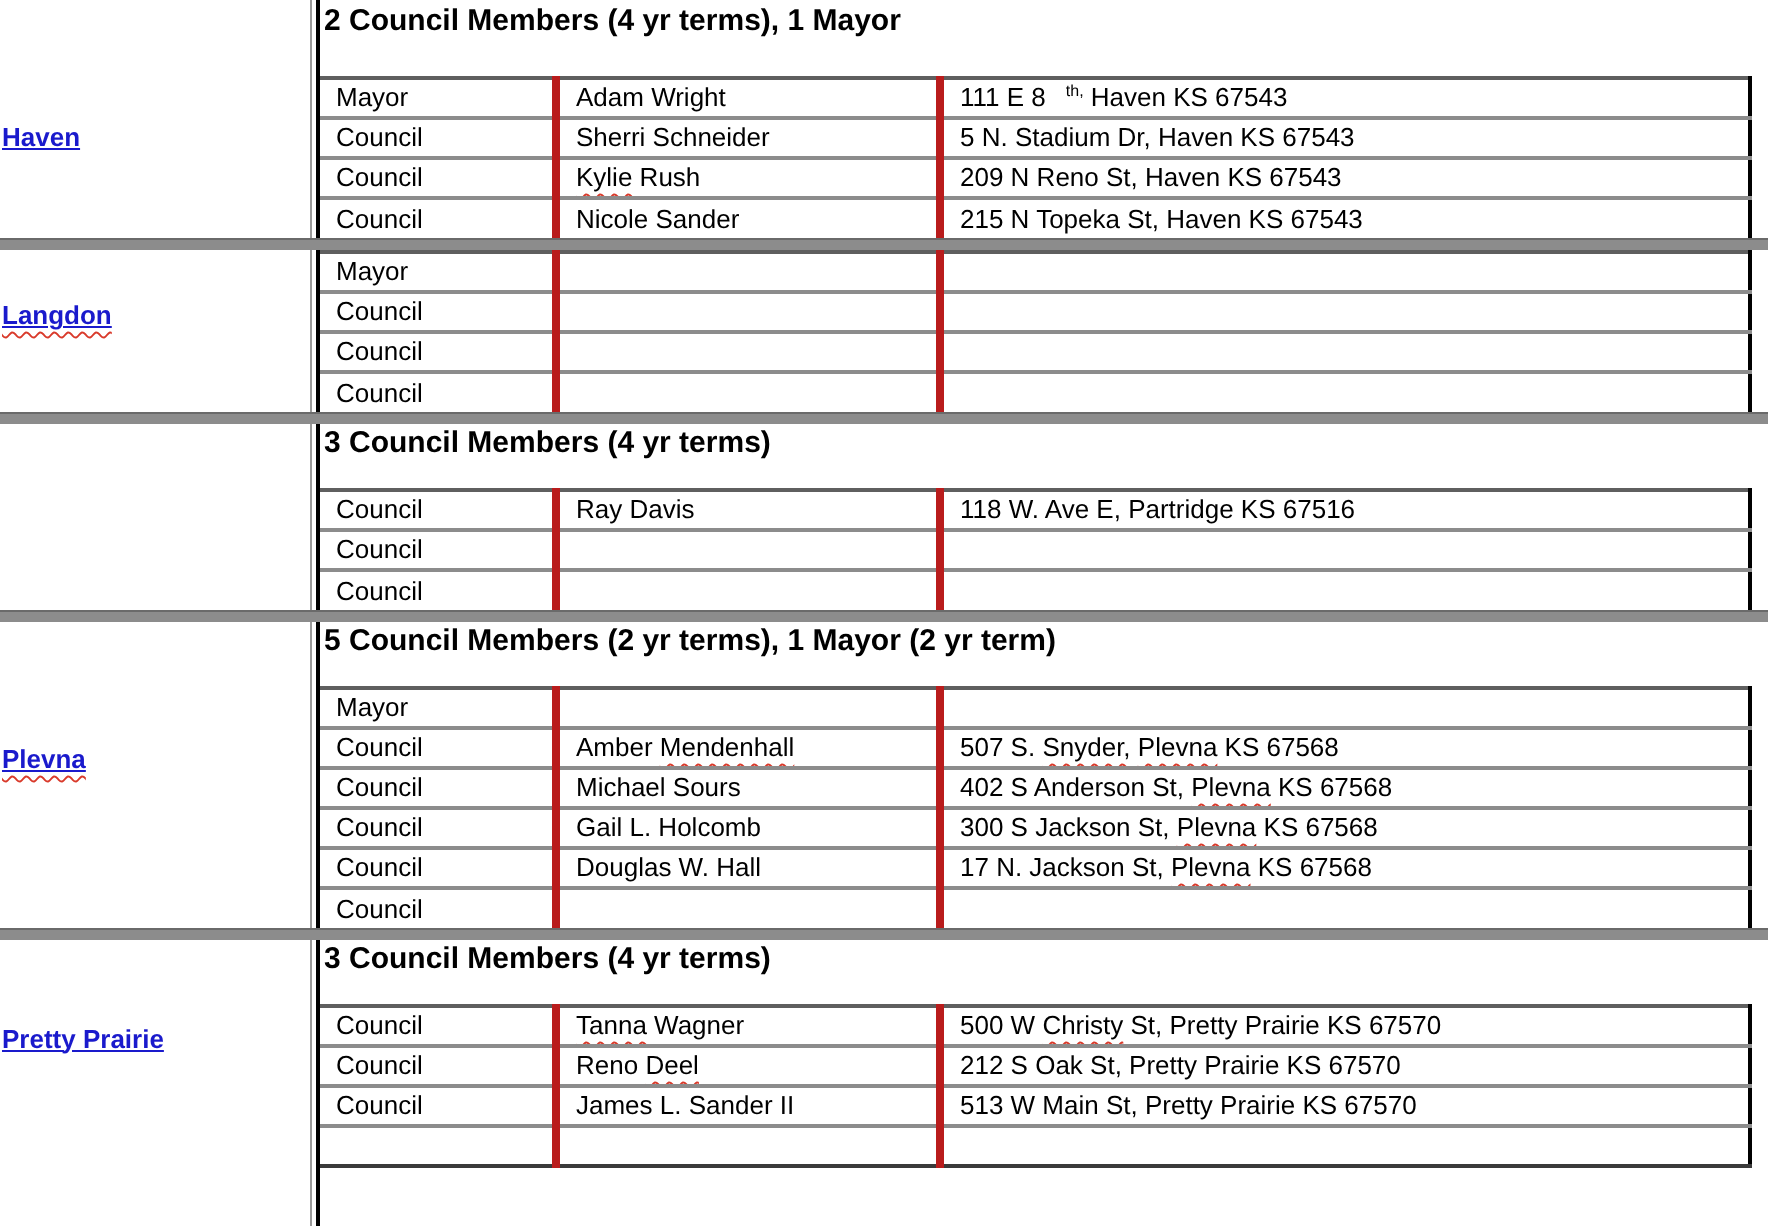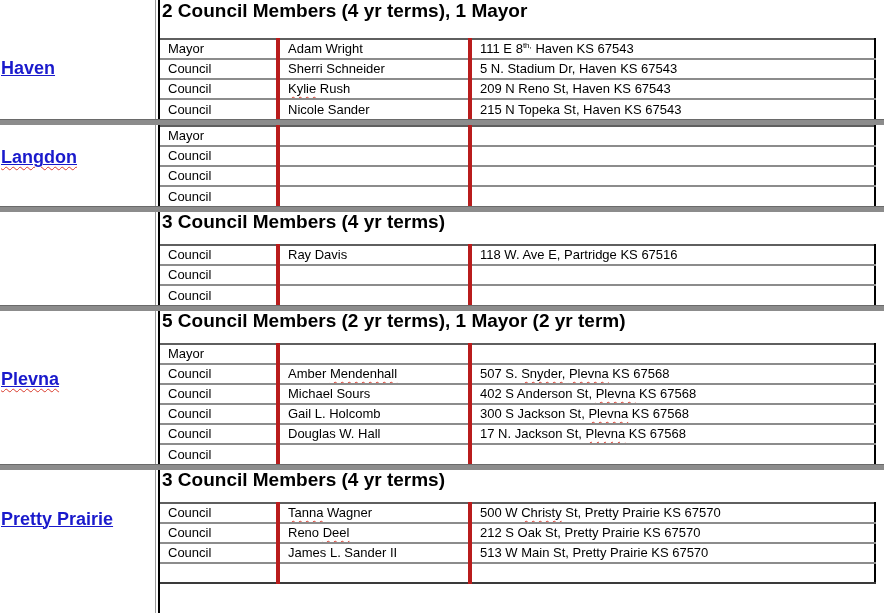--- a/index.html
+++ b/index.html
@@ -19,57 +19,57 @@
   .vline-black {
     position: absolute; left: 158px; top: 0; width: 2px; height: 613px;
     background: #000; z-index: 0;
   }
   .section { position: relative; z-index: 1; }
   .town-cell {
     position: absolute; left: 1px; top: 0; bottom: 0; width: 152px;
     display: flex; align-items: center;
   }
   .town-link {
-    font-size: 18px; font-weight: bold;
+    font-size: 13px; font-weight: bold;
     color: #1a1acc; text-decoration: underline;
     text-decoration-thickness: 1px;
     white-space: nowrap; cursor: pointer;
     transform: translateY(-8px);
   }
   .section.first .town-link { transform: translateY(9px); }
   .town-link .sp, td .sp, td sup.sp {
     text-decoration: underline wavy #d93a2b;
     text-decoration-thickness: 1px;
     text-underline-offset: 3px;
   }
   .content { margin-left: 160px; }
   .head {
     box-sizing: border-box; height: 32px; padding: 2px 0 0 2px;
-    font-size: 19px; font-weight: bold; line-height: 16px;
+    font-size: 15px; font-weight: bold; line-height: 16px;
     white-space: nowrap;
   }
   .section.first .head { height: 38px; padding-top: 3px; }
   table.roster {
     border-collapse: collapse; table-layout: fixed;
     width: 716px;
     border-top: 2px solid #5f5f5f;
     border-right: 2px solid #000;
   }
   .section.last table.roster { border-bottom: 2px solid #3a3a3a; }
   table.roster tr { height: 20px; margin-left: 7px; }
   table.roster td {
     font-size: 13px; line-height: 16px;
     padding: 0 2px 0 8px;
     vertical-align: middle;
     white-space: nowrap; overflow: hidden;
     border-left: none;
   }
   table.roster td + td { border-left: 4px solid #b91c1c; }
   table.roster tr + tr td { border-top: 2px solid #8c8c8c; }
-  td sup { font-size: 8px; line-height: 0; }
+  td sup { font-size: 8px; line-height: 0; padding-left: 10px; }
   .bar {
     box-sizing: border-box; height: 6px;
     background: #8c8c8c; border-top: 1px solid #6a6a6a;
     position: relative; z-index: 2;
   }
 </style>
 </head>
 <body>
 
 <div class="canvas">

